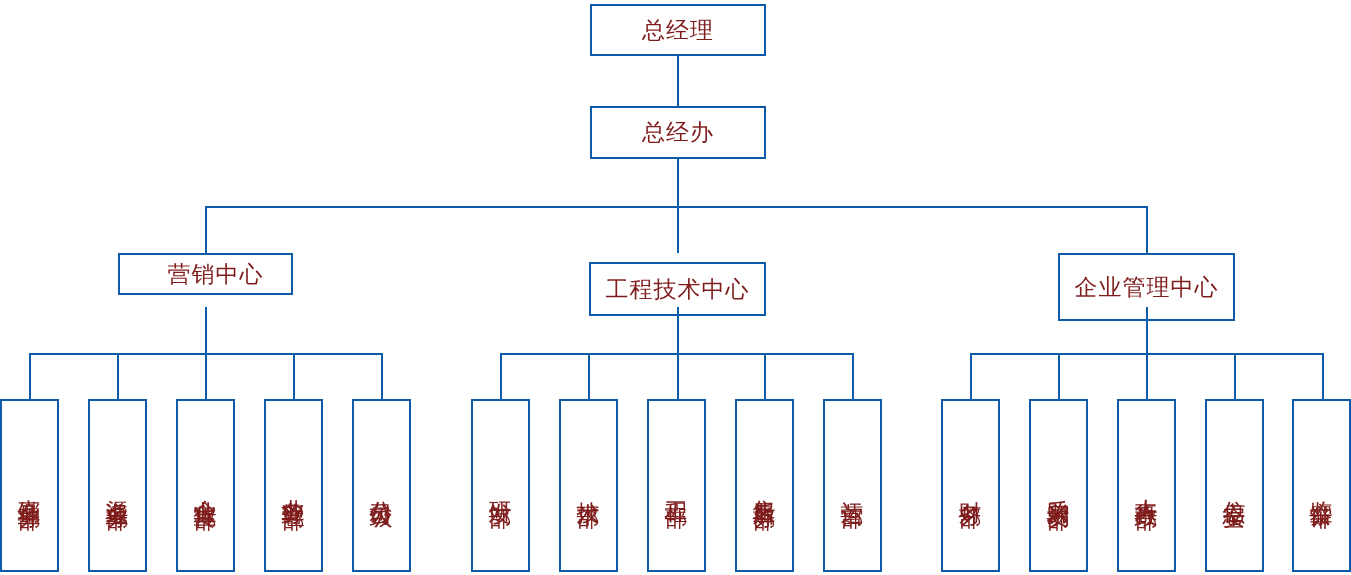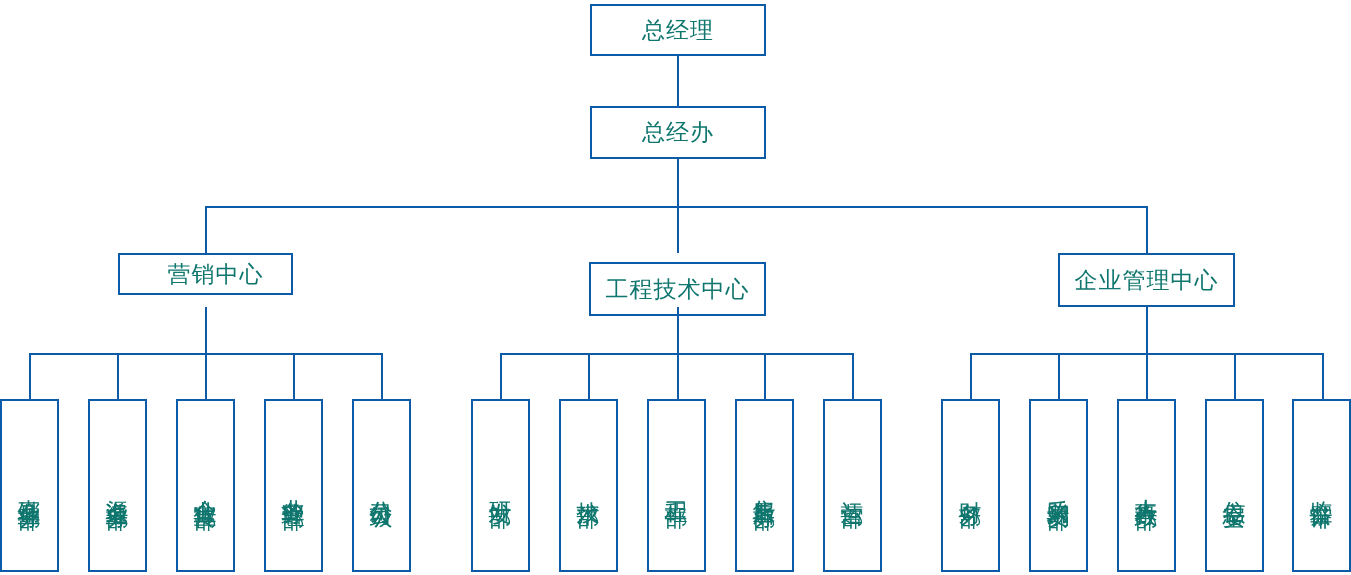--- a/index.html
+++ b/index.html
@@ -20,21 +20,21 @@
 
   
   .node {
     position: absolute;
     box-sizing: border-box;
     border: 2px solid #0b5ba8;
     background: #ffffff;
     display: flex;
     align-items: center;
     justify-content: center;
-    color: #0f766e;
+    color: #7f1d1d;
     line-height: 1.05;
   }
   .node.level-1,
   .node.level-2 {
     font-size: 23px;
     letter-spacing: 1px;
   }
   .node.level-3 {
     font-size: 23px;
     writing-mode: vertical-rl;
@@ -77,21 +77,21 @@
   <div class="line v" style="left:205px; top:206px; height:47px;"></div>
   <div class="line v" style="left:677px; top:206px; height:47px;"></div>
   <div class="line v" style="left:1146px; top:206px; height:47px;"></div>
 
   <div class="node level-2" style="left:118px; top:253px; width:175px; height:42px;padding-left:20px;">
     <span class="label">营销中心</span>
   </div>
   <div class="node level-2" style="left:589px; top:253px; width:177px; height:54px;margin-top:9px;">
     <span class="label">工程技术中心</span>
   </div>
-  <div class="node level-2" style="left:1058px; top:253px; width:177px; height:54px;">
+  <div class="node level-2" style="left:1058px; top:253px; width:177px; height:68px;">
     <span class="label">企业管理中心</span>
   </div>
 
   <div class="line v" style="left:205px; top:307px; height:47px;"></div>
   <div class="line h" style="left:29px; top:353px; width:353px;"></div>
   <div class="line v" style="left:29px; top:353px; height:46px;"></div>
   <div class="line v" style="left:117px; top:353px; height:46px;"></div>
   <div class="line v" style="left:205px; top:353px; height:46px;"></div>
   <div class="line v" style="left:293px; top:353px; height:46px;"></div>
   <div class="line v" style="left:381px; top:353px; height:46px;"></div>

